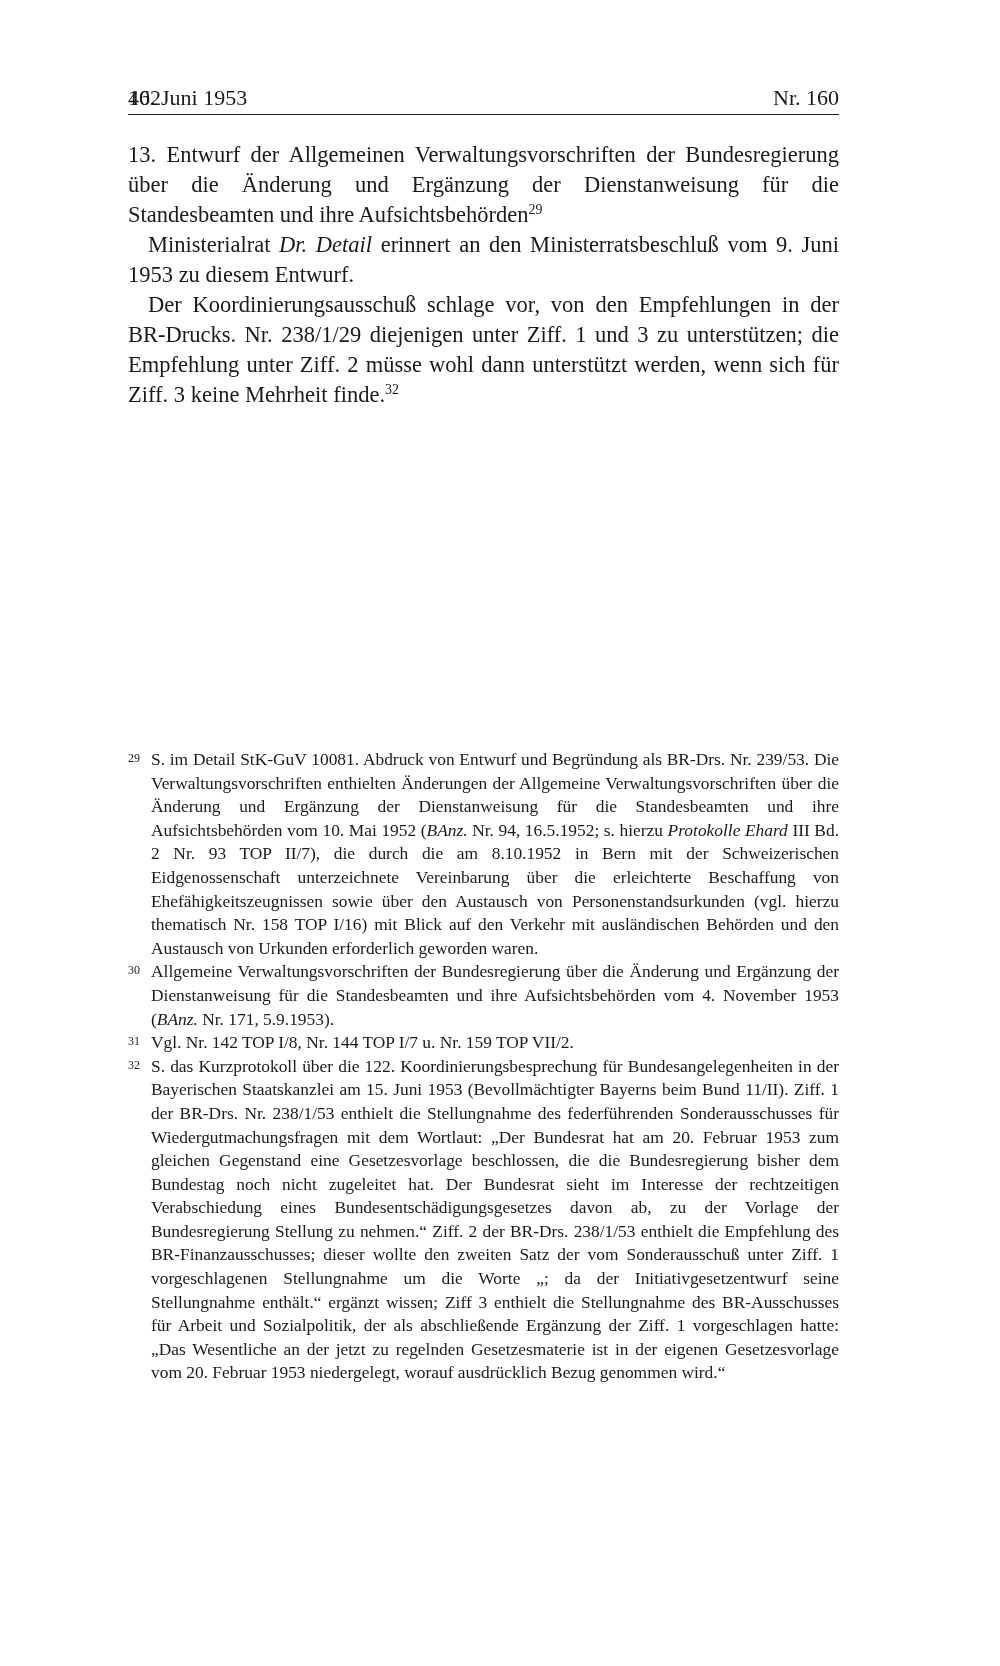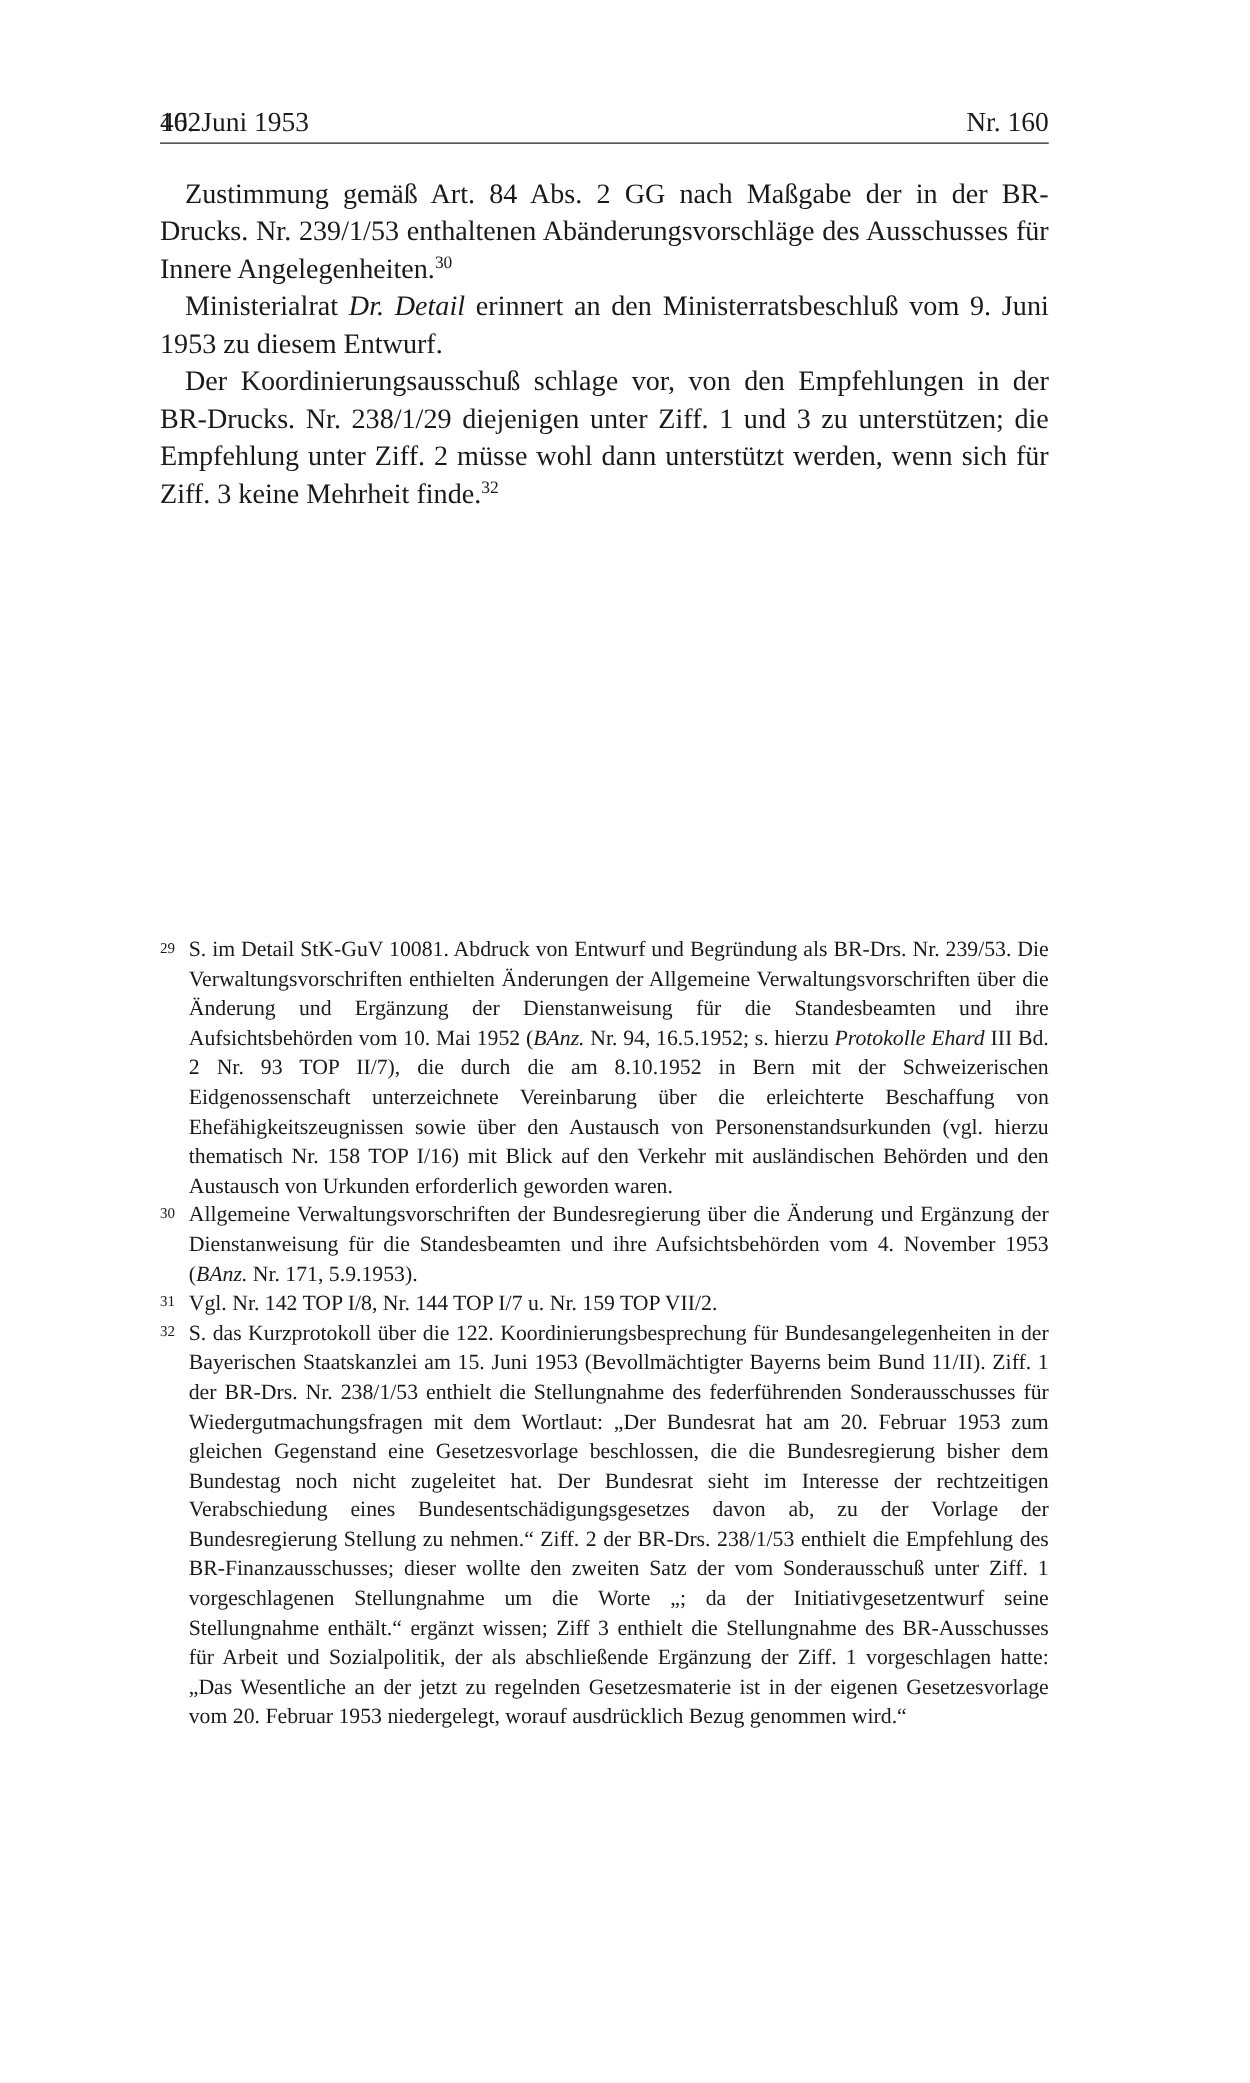--- a/index.html
+++ b/index.html
@@ -25,21 +25,21 @@
 <body>
 
 <div class="page">
   <div class="running-head">
     <span class="left">402</span>
     <span class="center">16. Juni 1953</span>
     <span class="right">Nr. 160</span>
   </div>
 
   <div class="body">
-    <p class="indent"><span>Zustimmung gemäß Art. 84 Abs. 2 GG nach Maßgabe der in der BR-Drucks. Nr. 239/1/53 enthaltenen Abänderungsvorschläge des Ausschusses für Innere Angelegenheiten.</span><sup>30</sup></p>
+    <p><span>13. Entwurf der Allgemeinen Verwaltungsvorschriften der Bundesregierung über die Änderung und Ergänzung der Dienstanweisung für die Standesbeamten und ihre Aufsichtsbehörden</span><sup>29</sup></p>
     <p class="indent"><span>Ministerialrat </span><em>Dr. Detail</em><span> erinnert an den Ministerratsbeschluß vom 9. Juni 1953 zu diesem Entwurf.</span></p>
     <p class="indent"><span>Der Koordinierungsausschuß schlage vor, von den Empfehlungen in der BR-Drucks. Nr. 238/1/29 diejenigen unter Ziff. 1 und 3 zu unterstützen; die Empfehlung unter Ziff. 2 müsse wohl dann unterstützt werden, wenn sich für Ziff. 3 keine Mehrheit finde.</span><sup>32</sup></p>
   </div>
 
   <div class="footnotes">
     <p class="fn">
       <span class="num">29</span><span>S. im Detail StK-GuV 10081. Abdruck von Entwurf und Begründung als BR-Drs. Nr. 239/53. Die Verwaltungsvorschriften enthielten Änderungen der Allgemeine Verwaltungsvorschriften über die Änderung und Ergänzung der Dienstanweisung für die Standesbeamten und ihre Aufsichtsbehörden vom 10. Mai 1952 (</span><em>BAnz.</em><span> Nr. 94, 16.5.1952; s. hierzu </span><em>Protokolle Ehard</em><span> III Bd. 2 Nr. 93 TOP II/7), die durch die am 8.10.1952 in Bern mit der Schweizerischen Eidgenossenschaft unterzeichnete Vereinbarung über die erleichterte Beschaffung von Ehefähigkeitszeugnissen sowie über den Austausch von Personenstandsurkunden (vgl. hierzu thematisch Nr. 158 TOP I/16) mit Blick auf den Verkehr mit ausländischen Behörden und den Austausch von Urkunden erforderlich geworden waren.</span>
     </p>
     <p class="fn">
       <span class="num">30</span><span>Allgemeine Verwaltungsvorschriften der Bundesregierung über die Änderung und Ergänzung der Dienstanweisung für die Standesbeamten und ihre Aufsichtsbehörden vom 4. November 1953 (</span><em>BAnz.</em><span> Nr. 171, 5.9.1953).</span>

